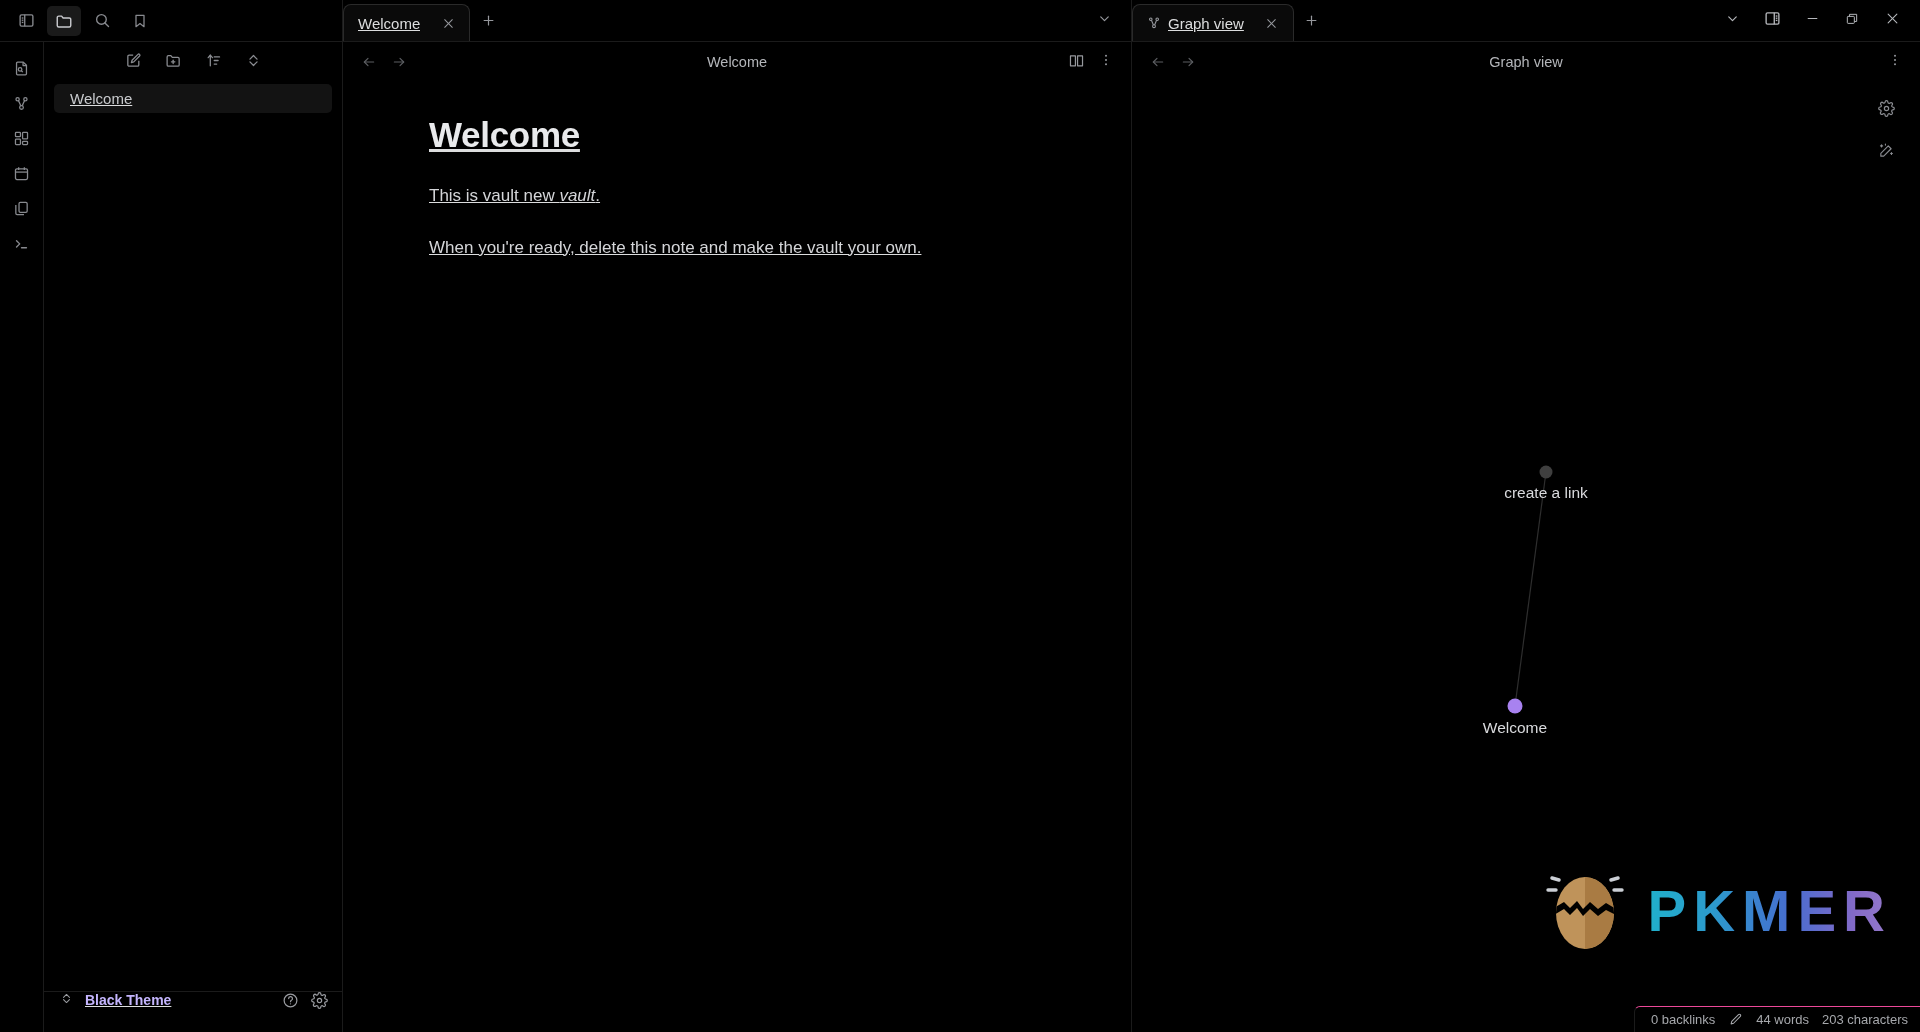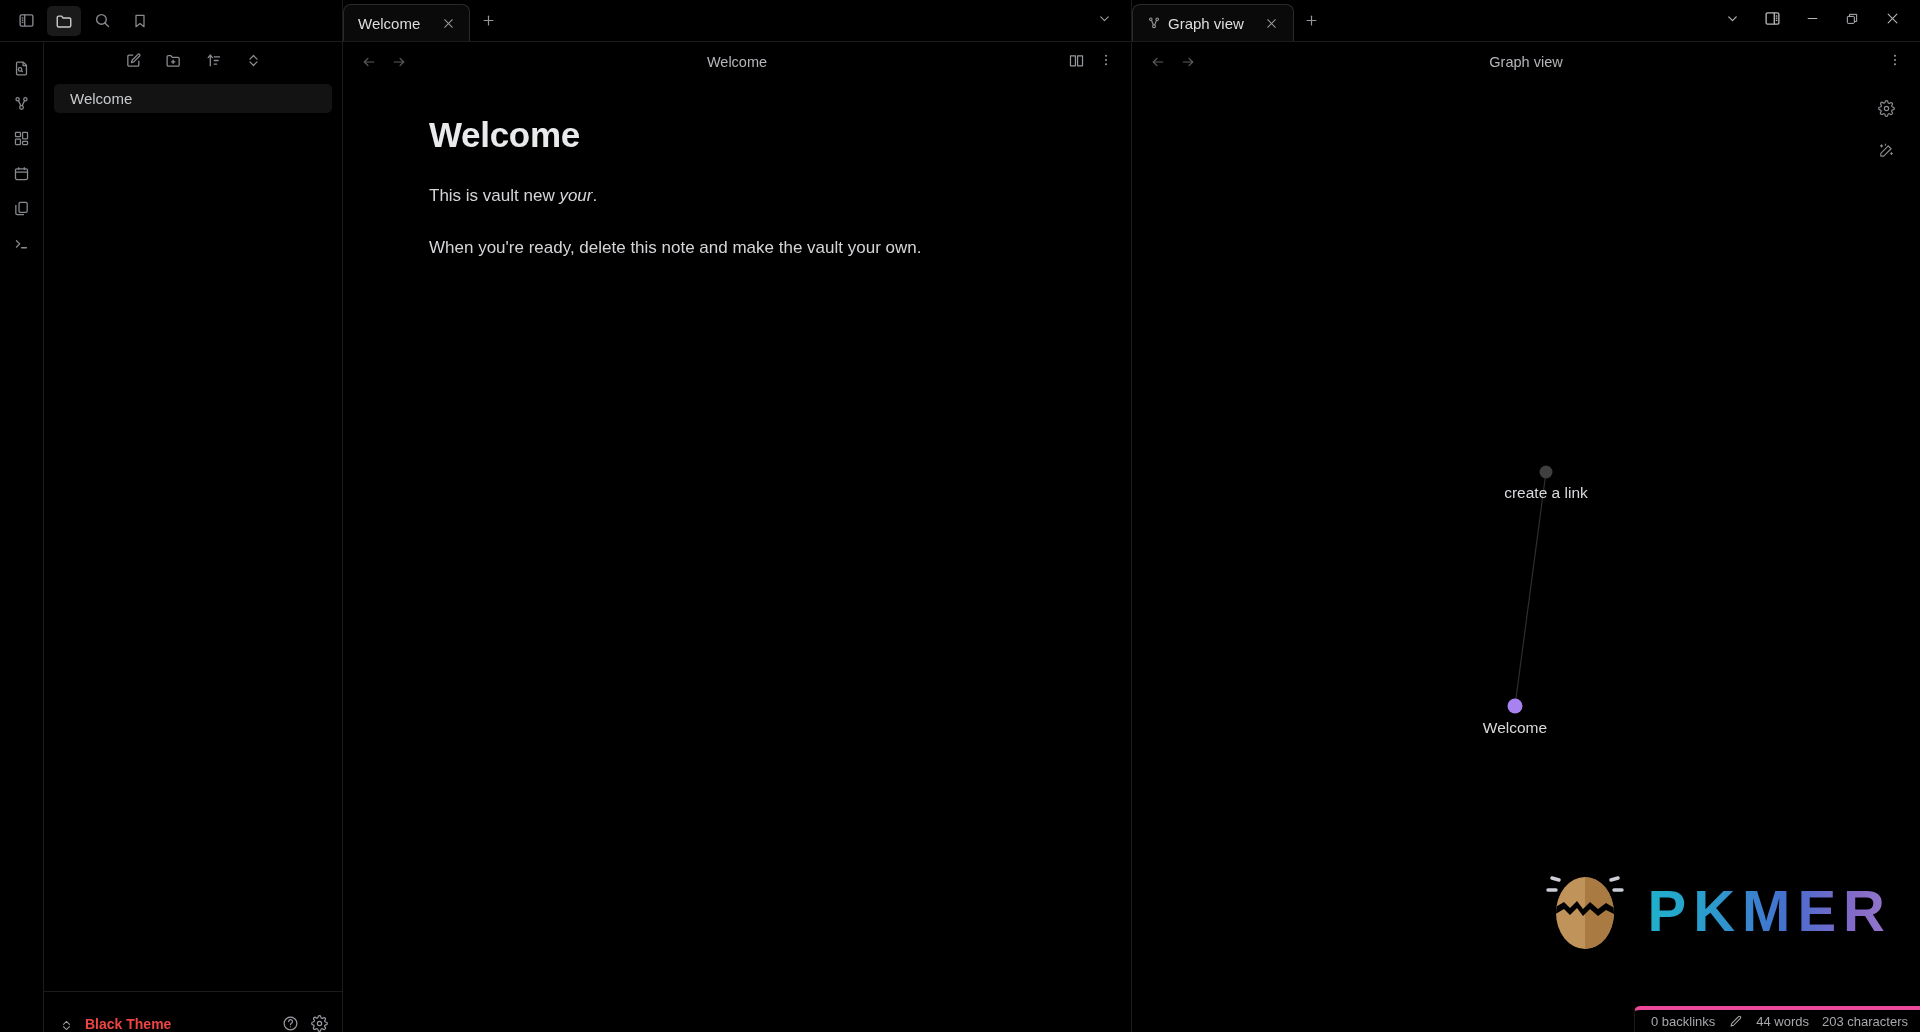--- a/index.html
+++ b/index.html
@@ -3,21 +3,21 @@
 <meta charset="utf-8">
 <style>
   * { box-sizing: border-box; margin: 0; padding: 0; }
   html, body {
     width: 1920px; height: 1032px;
     background: #000000;
     font-family: "Liberation Sans", sans-serif;
     overflow: hidden;
     color: #dcddde;
   }
-  .app { width: 1920px; height: 1032px; display: flex; flex-direction: column; background:#000; }
+  .app { width: 1920px; height: 1032px; display: flex; flex-direction: column; background:#000;text-decoration:underline; }
 
   
   .titlebar {
     height: 42px; flex: 0 0 42px;
     display: flex; align-items: stretch;
     background: #000;
     border-bottom: 1px solid #1b1b1b;
   }
   .ribbon-top {
     width: 343px; flex: 0 0 343px;
@@ -100,24 +100,24 @@
   .explorer-toolbar .tbtn { width: 22px; height:22px; display:flex; align-items:center; justify-content:center; cursor:pointer; border-radius:4px;}
   .file-list { flex: 1 1 auto; padding: 2px 10px 0 10px; overflow: hidden; }
   .file-item {
     height: 29px; display: flex; align-items: center;
     padding: 0 12px 0 16px; border-radius: 5px;
     font-size: 15px; color: #c8cacd; cursor: pointer;
   }
   .file-item.active { background: #131313; }
   .sidebar-footer {
     height: 41px; flex:0 0 41px;
-    display: flex; align-items: flex-end; gap: 12px;
+    display: flex; align-items: flex-start; gap: 12px;
     padding: 0 14px 0 16px;
     border-top: 1px solid #1b1b1b;
-    font-size: 14px; color: #ef4444; font-weight: 700;
+    font-size: 14px; color: #c4b5fd; font-weight: 700;
   }
   .sidebar-footer .sf-icon { color:#9a9ca1; display:flex; cursor:pointer;}
   .sidebar-footer .sf-spacer { flex:1 1 auto; }
 
   
   .pane { display: flex; flex-direction: column; min-width: 0; background: #000; }
   .pane.editor { width: 789px; flex: 0 0 789px; border-right: 1px solid #1b1b1b; }
   .pane.graph { flex: 1 1 auto; position: relative; }
   .pane-header {
     height: 40px; flex: 0 0 40px;
@@ -180,21 +180,21 @@
     font-family: "Liberation Sans", sans-serif;
   }
 
   
   .statusbar {
     position: absolute; right: 0; bottom: 0;
     height: 26px; display: flex; align-items: center; gap: 13px;
     padding: 0 12px 0 16px;
     font-size: 13px; color: #a6a8ac;
     background: #000; border-top-left-radius: 6px;
-    border-top: 4px solid #ec4899; border-left: 1px solid #1b1b1b;
+    border-top: 1px solid #ec4899; border-left: 1px solid #1b1b1b;
     z-index: 10;
   }
   .statusbar .sb-item { cursor: pointer; white-space: nowrap; }
   .statusbar .sb-icon { display:flex; color:#a6a8ac; cursor:pointer;}
 </style>
 </head>
 <body>
 
 <div class="app">
 
@@ -508,21 +508,21 @@
                   <circle cx="12" cy="12" r="1.5"></circle>
                   <circle cx="12" cy="18.5" r="1.5"></circle>
               </svg>
             </span>
           </div>
         </div>
       </div>
       <div class="editor-scroll">
         <div class="editor-doc">
           <h1>Welcome</h1>
-          <p><span>This is vault new </span><em>your</em><span>.</span></p>
+          <p><span>This is vault new </span><em>vault</em><span>.</span></p>
           <p>When you're ready, delete this note and make the vault your own.</p>
         </div>
       </div>
     </div>
 
     <div class="pane graph">
       <div class="pane-header">
         <div class="nav-arrows">
           <div class="na">
             <svg width="16" height="16" viewBox="0 0 24 24" fill="none" stroke="currentColor" stroke-width="1.7" stroke-linecap="round" stroke-linejoin="round">

